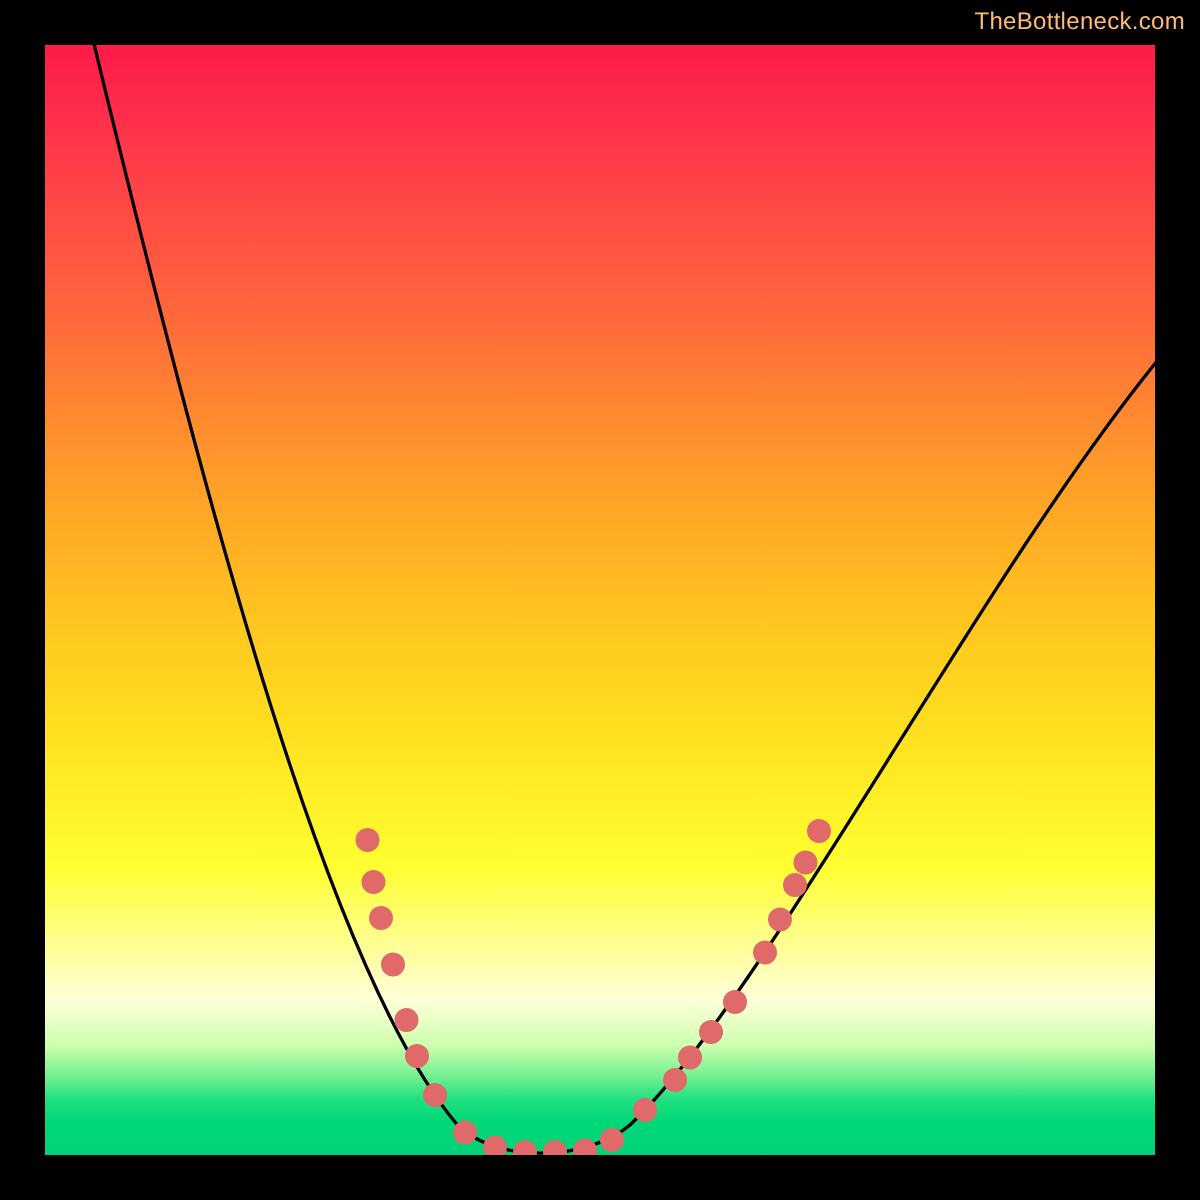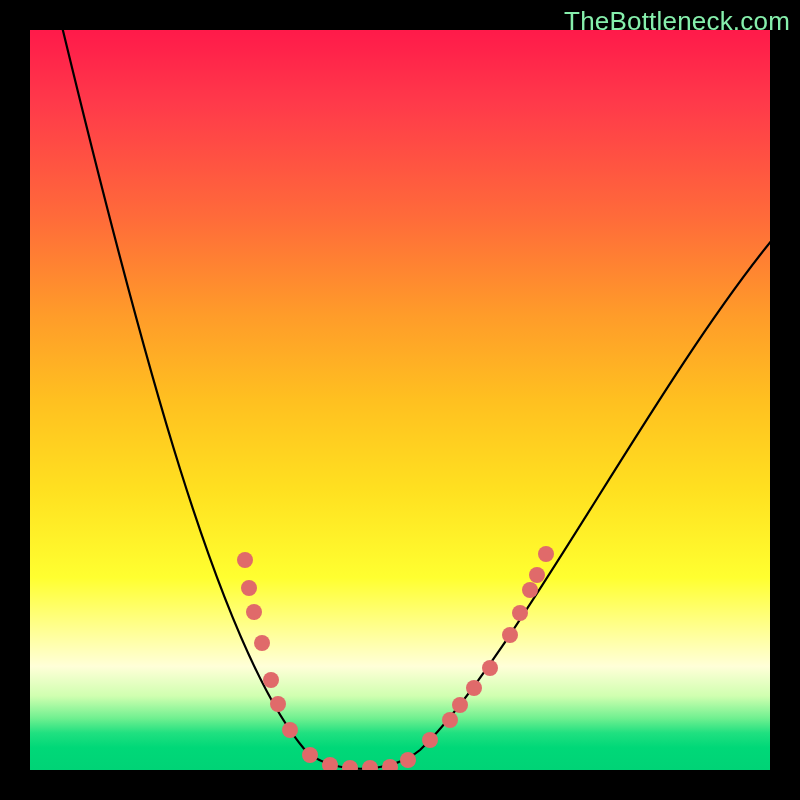--- a/index.html
+++ b/index.html
@@ -37,22 +37,22 @@
       #70f090 93%,
       #20e080 95%,
       #00d878 97%,
       #00d376 100%
     );
   }
   .watermark {
     position: absolute;
     top: 6px;
     right: 10px;
-    color: #86efac;
-    font-size: 26px;
+    color: #fdba74;
+    font-size: 16px;
     font-weight: 500;
     letter-spacing: 0.2px;
     z-index: 5;
   }
   svg.curve {
     position: absolute;
     inset: 0;
     z-index: 3;
   }
   .dots {

